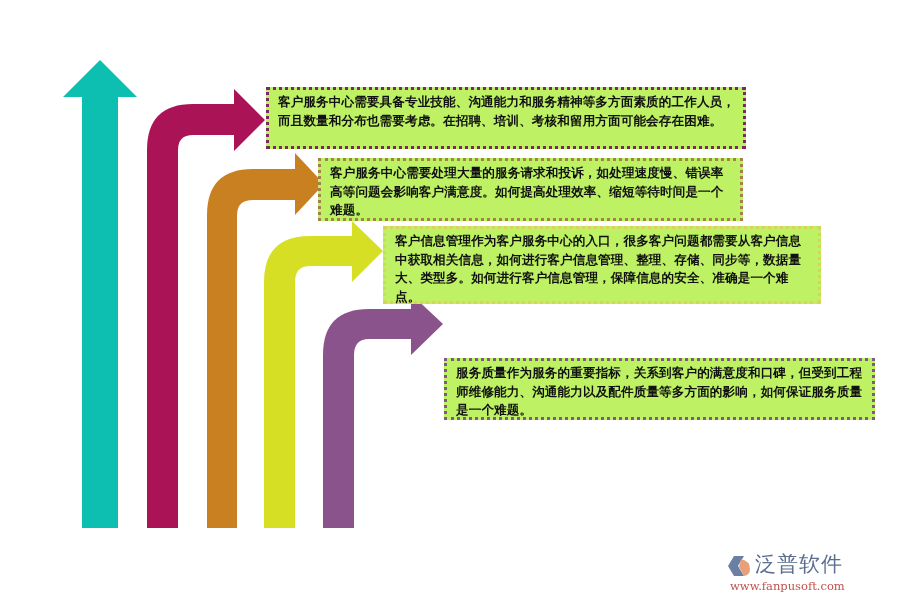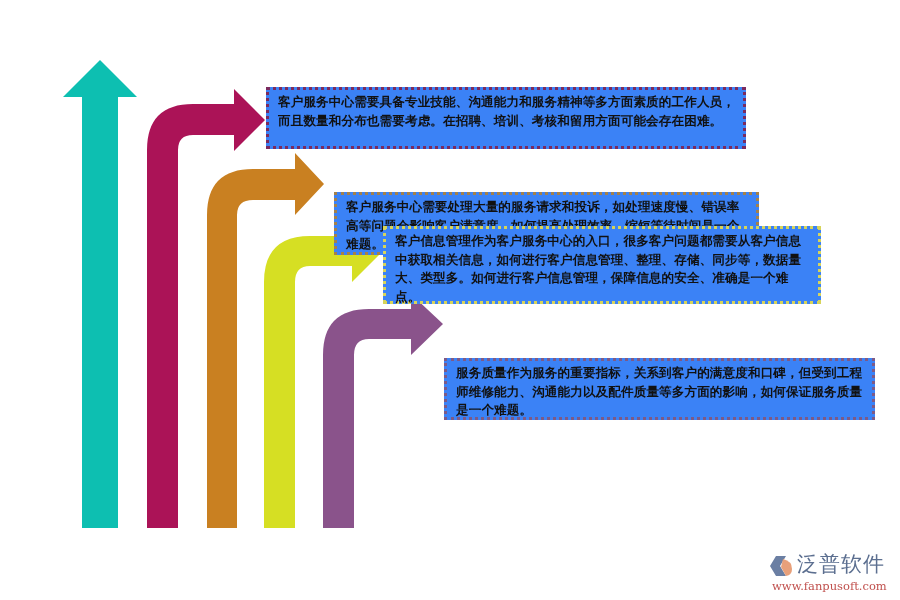--- a/index.html
+++ b/index.html
@@ -1,30 +1,30 @@
 <!DOCTYPE html>
 <html><head>
   <meta charset="utf-8">
   <style>
     html, body { margin: 0; padding: 0; background: #ffffff; }
     body { width: 900px; height: 600px; position: relative; overflow: hidden;
            font-family: "DejaVu Sans", "Liberation Sans", sans-serif; }
     #arrows { position: absolute; left: 0; top: 0; }
     .box {
-      position: absolute; box-sizing: border-box; background: #3b82f6;
+      position: absolute; box-sizing: border-box; background: #bef264;
       border-width: 3px; border-style: dotted;
       padding: 3px 8px 4px 9px;
       font-size: 12.6px; line-height: 18.5px; font-weight: bold; color: #111111;
       letter-spacing: 0.1px;
     }
     #box1 { left: 266px; top: 87px;  width: 480px; height: 62px; border-color: #7a2a5e; }
-    #box2 { left: 334px; top: 158px; width: 425px; height: 63px; border-color: #a4814a; margin-top: 34px; }
+    #box2 { left: 318px; top: 158px; width: 425px; height: 63px; border-color: #a4814a; }
     #box3 { left: 383px; top: 226px; width: 438px; height: 78px; border-color: #d6d45a; }
     #box4 { left: 444px; top: 310px; width: 431px; height: 62px; border-color: #7d5a87; margin-top: 48px; }
-    .logo { position: absolute; left: 770px; top: 552px; width: 124px; height: 44px; }
+    .logo { position: absolute; left: 728px; top: 552px; width: 124px; height: 44px; }
     .logo-icon { position: absolute; left: 0; top: 3px; width: 24px; height: 22px; }
     .logo-name { position: absolute; left: 27px; top: -2px; font-size: 21px; color: #5c6f90;
                  font-family: "DejaVu Sans", sans-serif; letter-spacing: 1px; white-space: nowrap; }
     .logo-url { position: absolute; left: 2px; top: 27px; font-size: 11.5px; color: #c0504d;
                 font-family: "DejaVu Serif", "Liberation Serif", serif; white-space: nowrap; text-align: center; }
   </style>
 </head>
 <body>
 
 <svg id="arrows" width="900" height="600">

